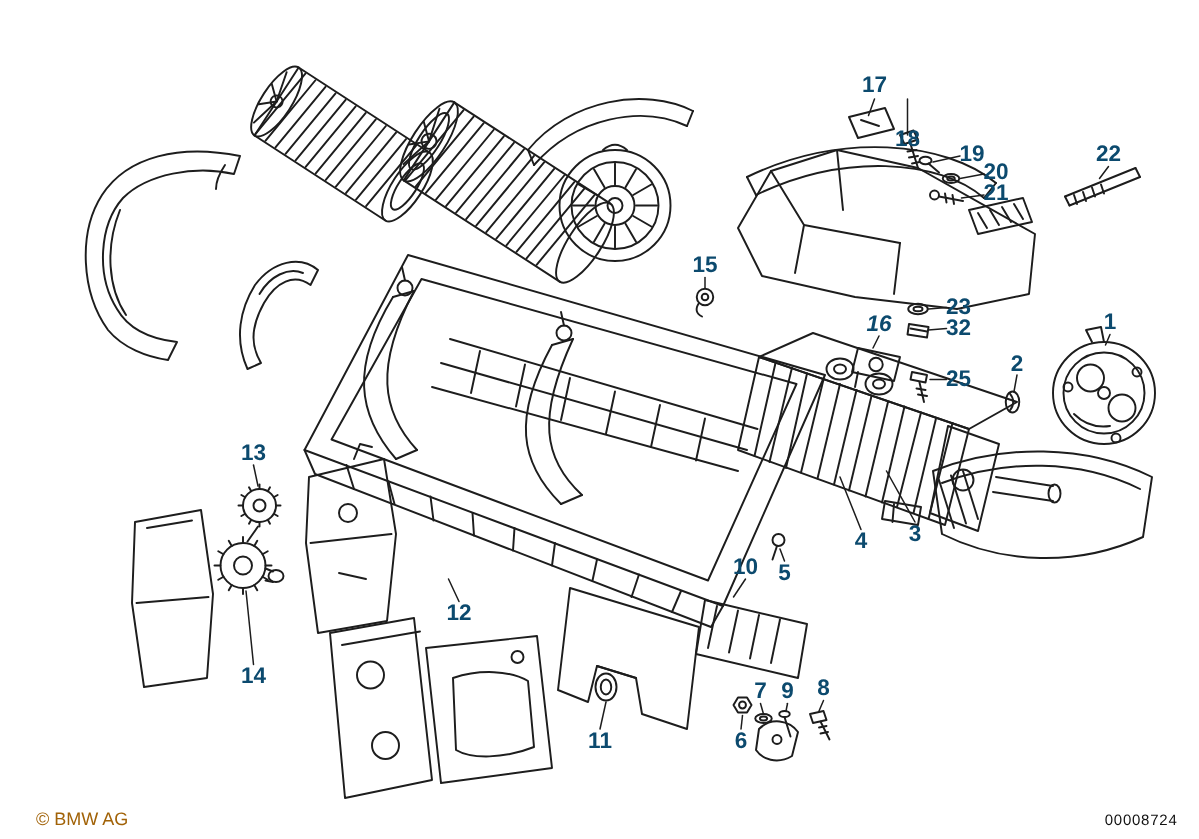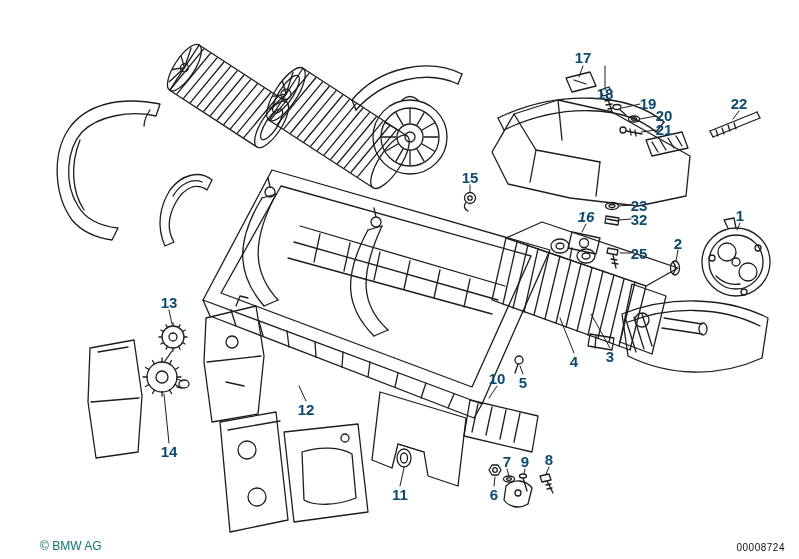--- a/index.html
+++ b/index.html
@@ -8,21 +8,21 @@
     font-family:"Liberation Sans",sans-serif;overflow:hidden;
   }
   svg.artwork{position:absolute;left:0;top:0;}
   .labels-layer{position:absolute;left:0;top:0;width:100%;height:100%;pointer-events:none;}
   .part-label{
     position:absolute;transform:translate(-50%,-50%);
     font-size:15px;font-weight:bold;color:#0c4a6e;line-height:1;
     font-family:"Liberation Sans",sans-serif;
   }
   .footer-left{
-    position:absolute;left:40px;bottom:6px;font-size:12px;color:#0f766e;
+    position:absolute;left:24px;bottom:6px;font-size:12px;color:#a16207;
   }
   .footer-right{
     position:absolute;right:14px;bottom:6px;font-size:10px;color:#111111;letter-spacing:.5px;margin-left:40px;
   }
 </style>
 </head>
 <body>
 
 <div class="canvas">
 

